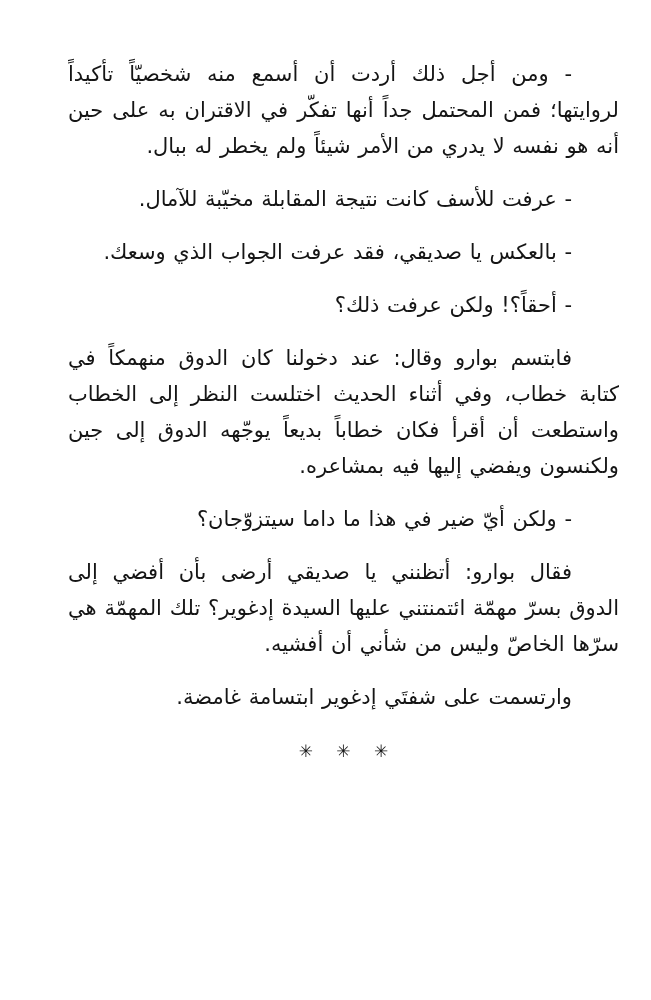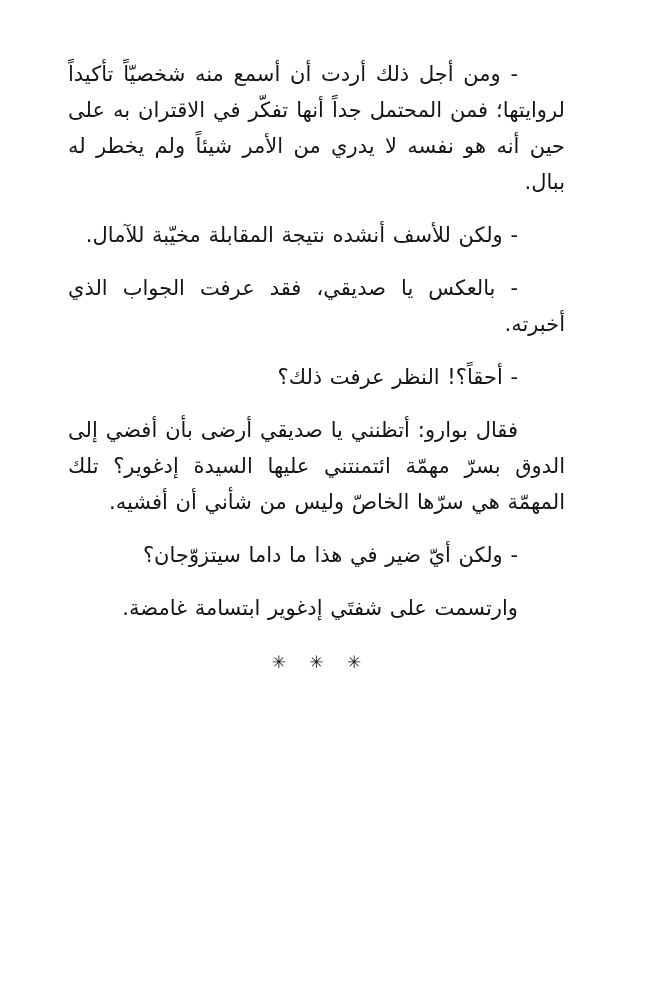--- a/index.html
+++ b/index.html
@@ -10,21 +10,21 @@
   body {
     width: 651px;
     height: 1000px;
     overflow: hidden;
     font-family: "DejaVu Sans", sans-serif;
   }
   .book-page {
     box-sizing: border-box;
     width: 651px;
     height: 1000px;
-    padding: 56px 86px 20px 68px;
+    padding: 56px 32px 20px 68px;
     direction: rtl;
     unicode-bidi: embed;
     color: #151515;
     background: #ffffff;
   }
   .book-page p {
     margin: 0 0 17px 0;
     font-size: 21px;
     line-height: 36px;
     text-align: justify;
@@ -40,20 +40,21 @@
     letter-spacing: 0;
     word-spacing: 18px;
     color: #141414;
   }
 </style>
 </head>
 <body>
 
 <div class="book-page">
   <p>- ومن أجل ذلك أردت أن أسمع منه شخصيّاً تأكيداً لروايتها؛ فمن المحتمل جداً أنها تفكّر في الاقتران به على حين أنه هو نفسه لا يدري من الأمر شيئاً ولم يخطر له ببال.</p>
-  <p>- ولكن للأسف أنشده نتيجة المقابلة مخيّبة للآمال.</p>
-  <p>- بالعكس يا صديقي، فقد عرفت الجواب الذي أخبرته.</p>
-  <p>- أحقاً؟! النظر عرفت ذلك؟</p>
+  <p>- عرفت للأسف كانت نتيجة المقابلة مخيّبة للآمال.</p>
+  <p>- بالعكس يا صديقي، فقد عرفت الجواب الذي وسعك.</p>
+  <p>- أحقاً؟! ولكن عرفت ذلك؟</p>
+  <p>فابتسم بوارو وقال: عند دخولنا كان الدوق منهمكاً في كتابة خطاب، وفي أثناء الحديث اختلست النظر إلى الخطاب واستطعت أن أقرأ فكان خطاباً بديعاً يوجّهه الدوق إلى جين ولكنسون ويفضي إليها فيه بمشاعره.</p>
+  <p>- ولكن أيّ ضير في هذا ما داما سيتزوّجان؟</p>
   <p>فقال بوارو: أتظنني يا صديقي أرضى بأن أفضي إلى الدوق بسرّ مهمّة ائتمنتني عليها السيدة إدغوير؟ تلك المهمّة هي سرّها الخاصّ وليس من شأني أن أفشيه.</p>
-  <p>- ولكن أيّ ضير في هذا ما داما سيتزوّجان؟</p>
   <p>وارتسمت على شفتَي إدغوير ابتسامة غامضة.</p>
   <div class="separator">✳ ✳ ✳</div>
 </div>
 
 </body></html>

